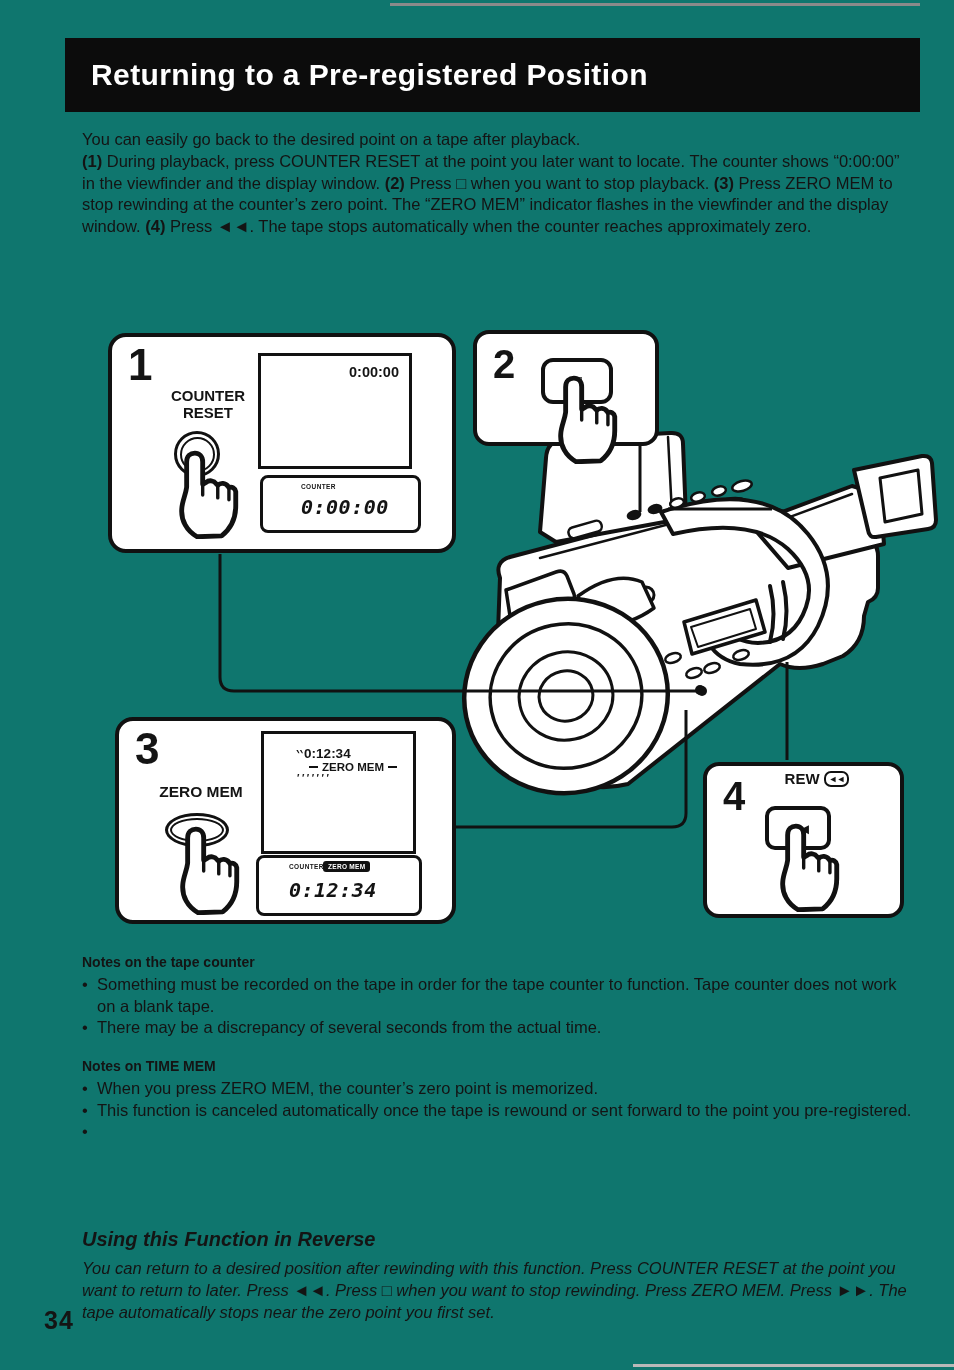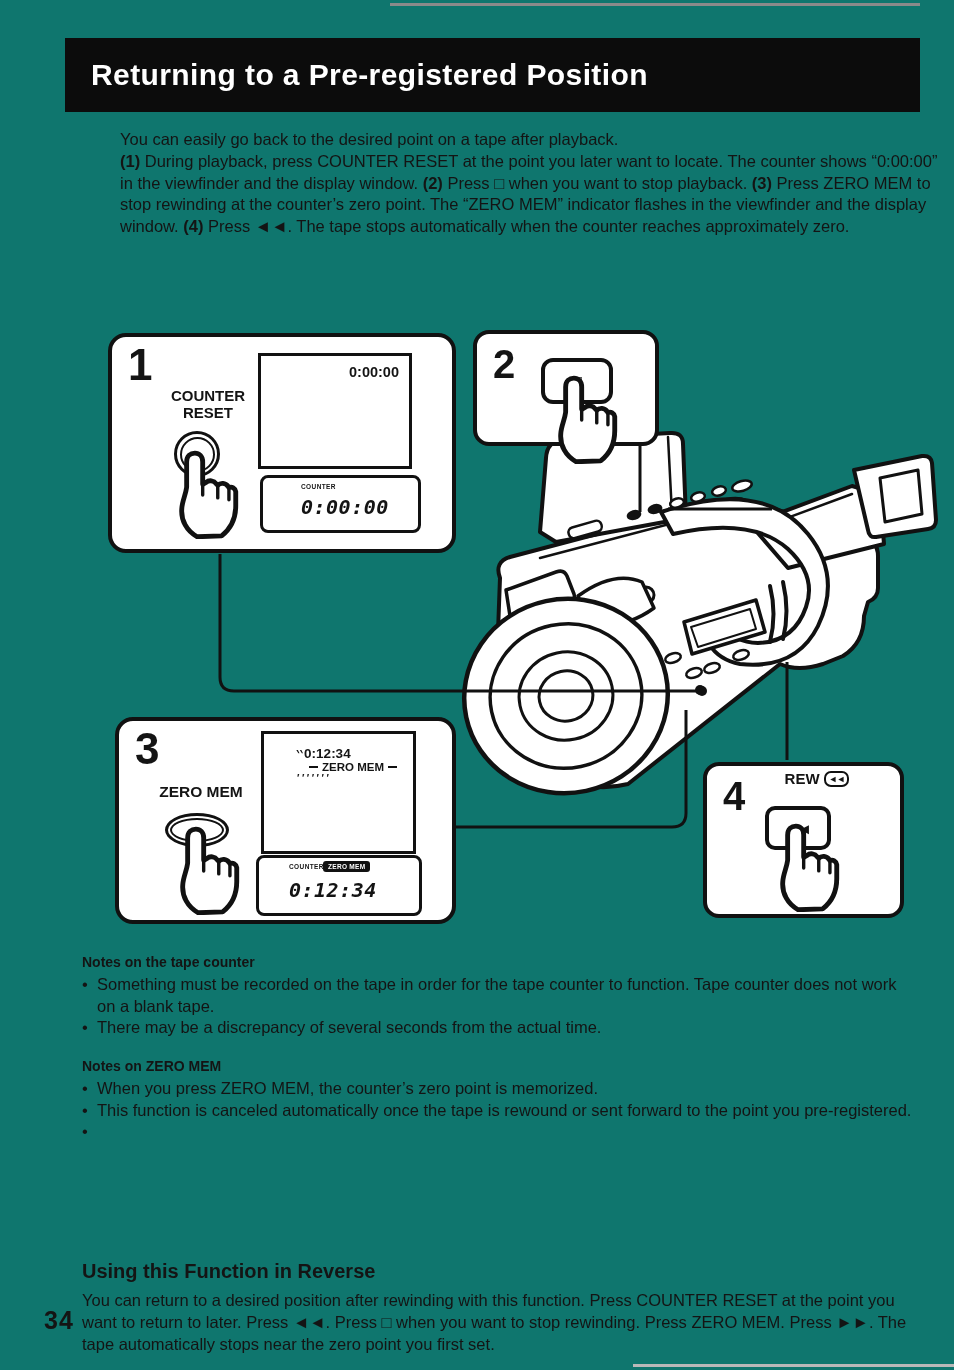--- a/index.html
+++ b/index.html
@@ -8,21 +8,21 @@
   .scanline-top{position:absolute;left:390px;top:3px;width:530px;height:3px;background:#8a8a8a;}
   .scanline-bottom{position:absolute;left:633px;top:1364px;width:321px;height:3px;background:#b9b9b9;}
 
   
   .header-bar{position:absolute;left:65px;top:38px;width:855px;height:74px;background:#0c0c0c;
               display:flex;align-items:center;}
   .header-title{color:#ffffff;font-weight:bold;font-size:30px;padding-left:26px;letter-spacing:.4px;}
 
   
   .bodytext{font-size:16.5px;line-height:21.8px;}
-  .intro{position:absolute;left:82px;top:129px;width:832px;margin-left:38px;}
+  .intro{position:absolute;left:82px;top:129px;width:832px;}
   .intro b{font-weight:bold;}
 
   
   .step-box{position:absolute;background:#fff;border:4px solid #111;border-radius:18px;}
   #box1{left:108px;top:333px;width:340px;height:212px;}
   #box2{left:473px;top:330px;width:178px;height:108px;border-radius:16px;}
   #box3{left:115px;top:717px;width:333px;height:199px;}
   #box4{left:703px;top:762px;width:193px;height:148px;border-radius:16px;}
   .step-num{position:absolute;font-weight:bold;font-size:44px;line-height:1;left:16px;top:6px;}
   #box2 .step-num,#box4 .step-num{font-size:40px;top:10px;}
@@ -75,21 +75,21 @@
 
   svg.layer{position:absolute;pointer-events:none;}
 
   
   .section{position:absolute;left:82px;width:832px;}
   .sec-heading{font-weight:bold;font-size:14px;line-height:21.8px;}
   .bullet-item{position:relative;padding-left:15px;}
   .bullet-char{position:absolute;left:0;top:0;}
   #notes-tape{top:952px;}
   #notes-zero{top:1056px;}
-  #reverse{top:1260px;}
+  #reverse{top:1228px;font-style:italic;}
   .reverse-heading{font-weight:bold;font-size:20px;margin-bottom:7px;}
   .page-number{position:absolute;left:44px;top:1306px;font-weight:bold;font-size:25px;letter-spacing:1px;}
 </style>
 </head>
 <body>
 
 <div id="page">
 
   <div class="scanline-top"></div>
 
@@ -242,21 +242,21 @@
     </svg>
   </div>
 
   <div class="section bodytext" id="notes-tape">
     <div class="sec-heading">Notes on the tape counter</div>
     <div class="bullet-item"><span class="bullet-char">•</span><span>Something must be recorded on the tape in order for the tape counter to function. Tape counter does not work on a blank tape.</span></div>
     <div class="bullet-item"><span class="bullet-char">•</span><span>There may be a discrepancy of several seconds from the actual time.</span></div>
   </div>
 
   <div class="section bodytext" id="notes-zero">
-    <div class="sec-heading">Notes on ZERO MEM</div>
+    <div class="sec-heading">Notes on TIME MEM</div>
     <div class="bullet-item"><span class="bullet-char">•</span><span>When you press ZERO MEM, the counter’s zero point is memorized.</span></div>
     <div class="bullet-item"><span class="bullet-char">•</span><span>This function is canceled automatically once the tape is rewound or sent forward to the point you pre-registered.</span></div>
     <div class="bullet-item"><span class="bullet-char">•</span></div>
   </div>
 
   <div class="section" id="reverse">
     <div class="reverse-heading">Using this Function in Reverse</div>
     <div class="bodytext">You can return to a desired position after rewinding with this function. Press COUNTER RESET at the point you want to return to later. Press ◄◄. Press □ when you want to stop rewinding. Press ZERO MEM. Press ►►. The tape automatically stops near the zero point you first set.</div>
   </div>
 

